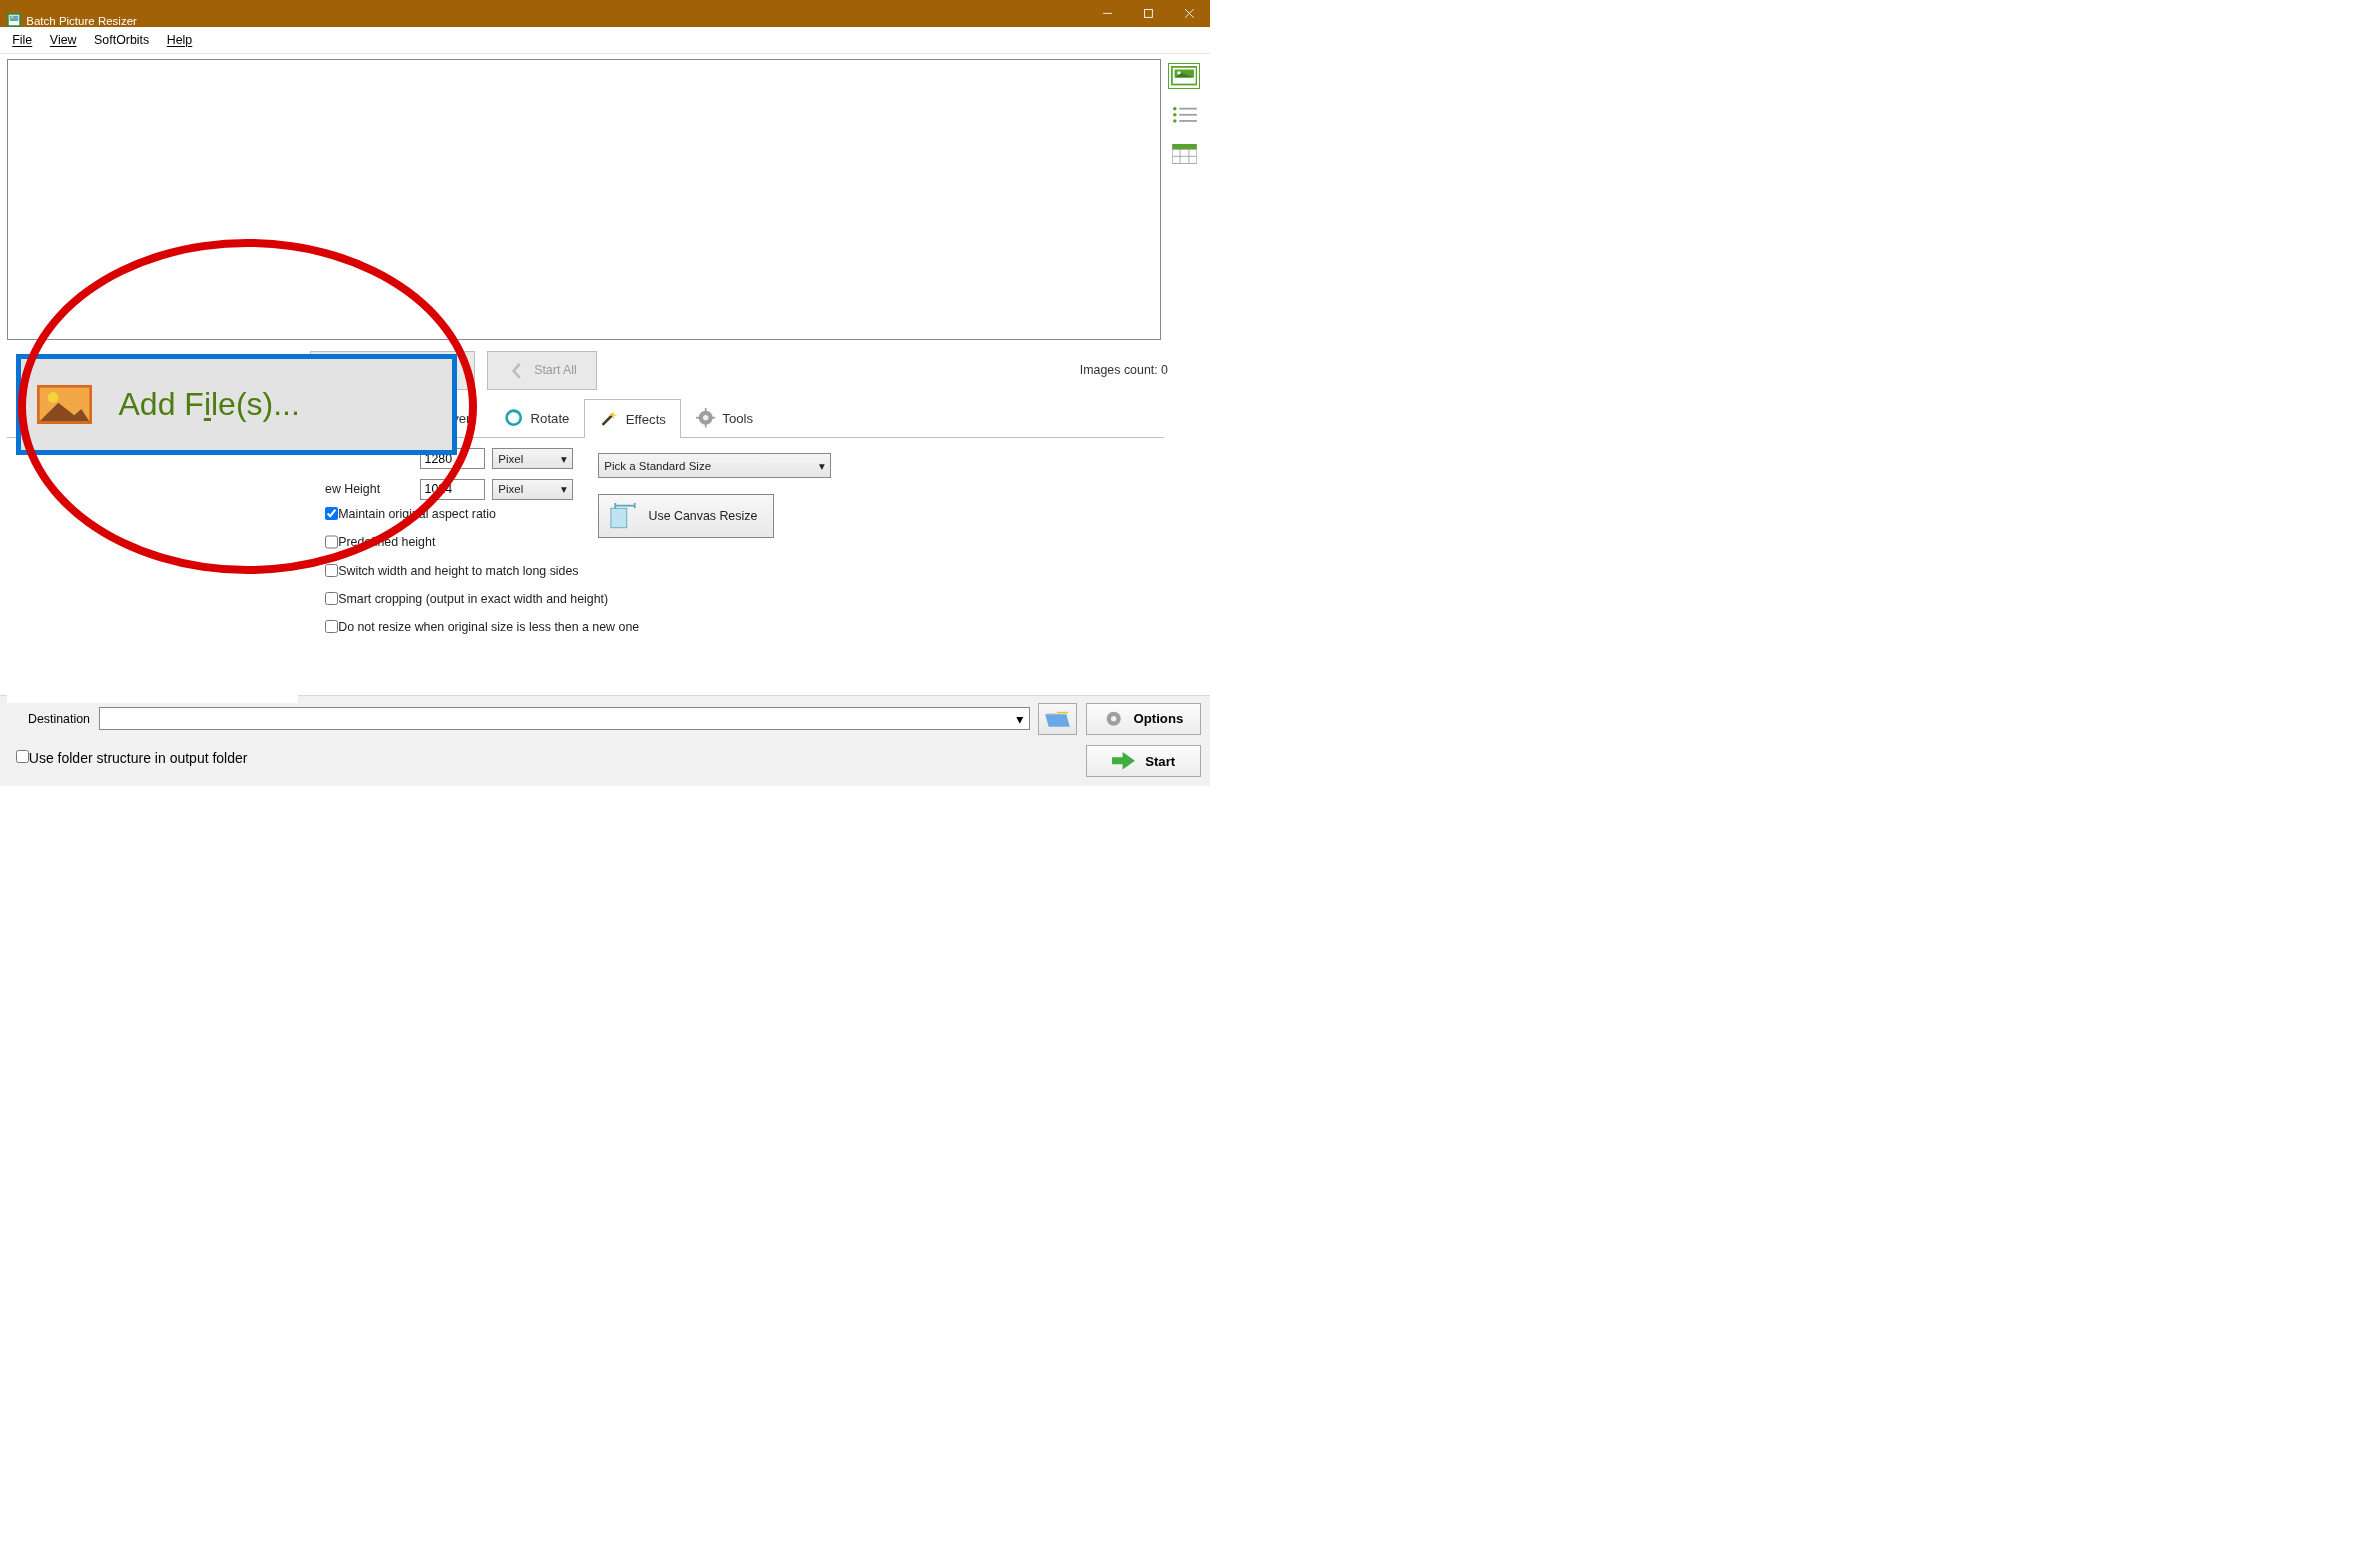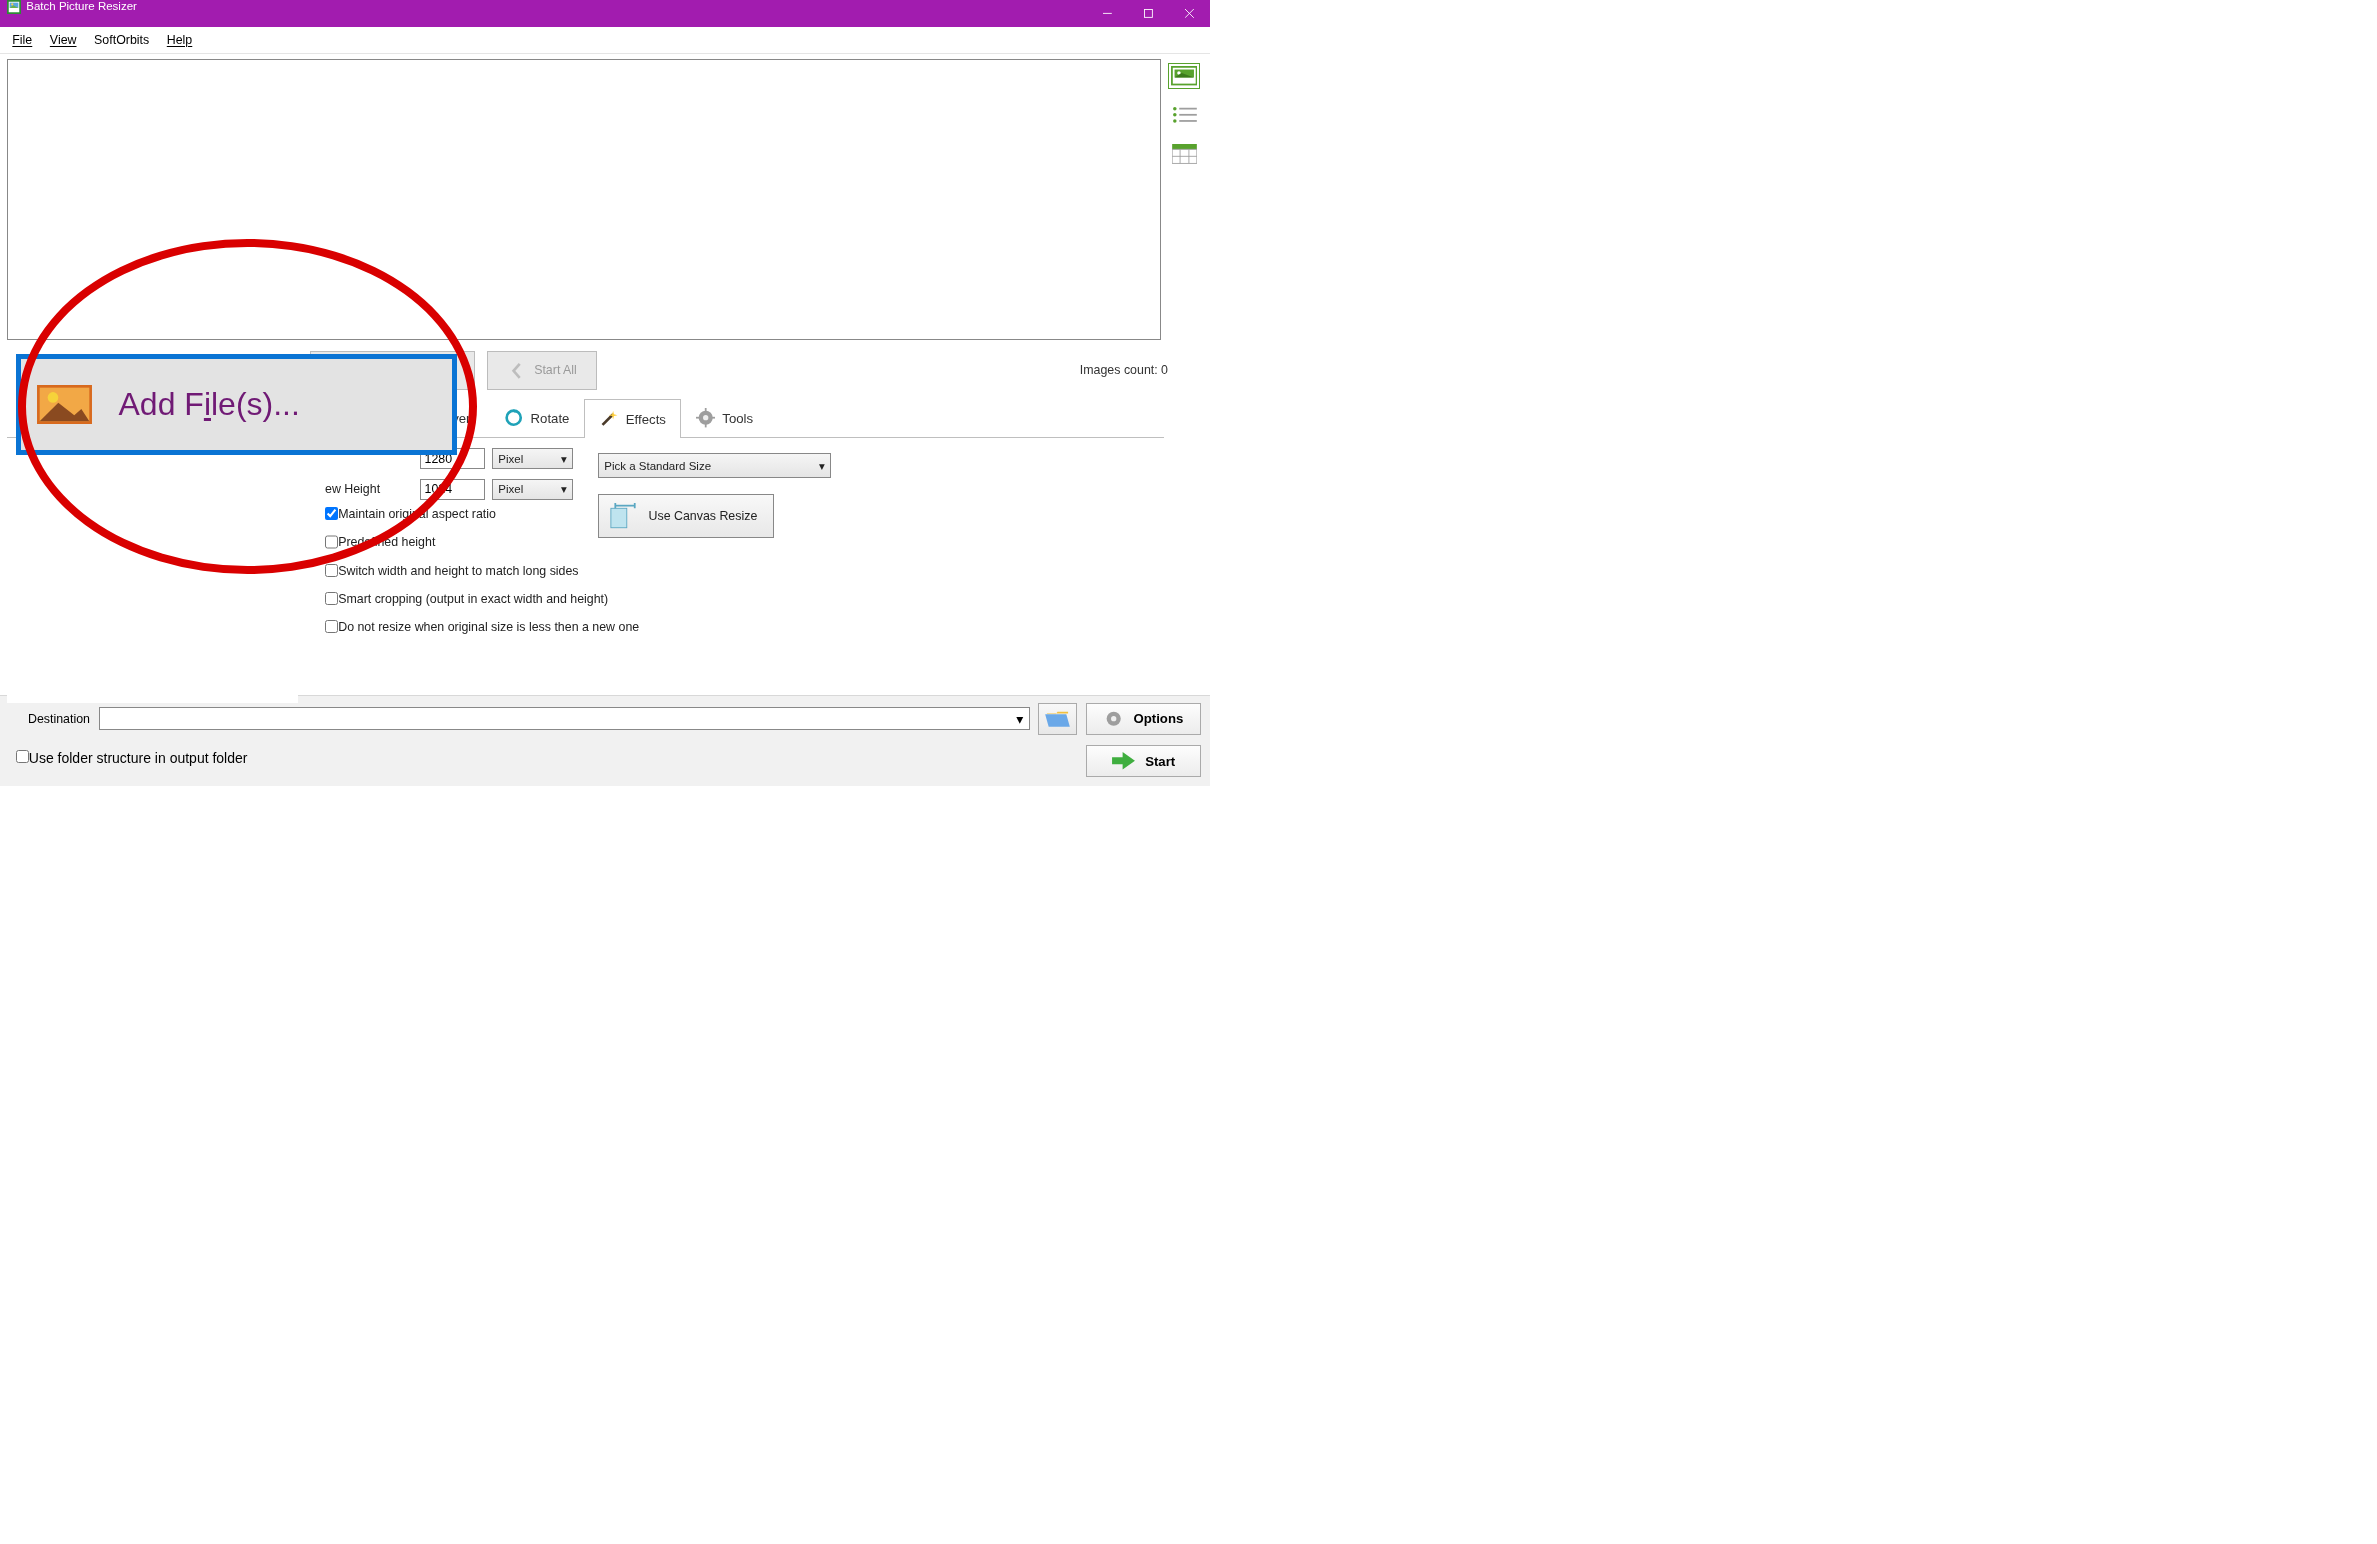--- a/index.html
+++ b/index.html
@@ -1,18 +1,18 @@
 <!DOCTYPE html>
 <html style="font-size:14px"><head>
 <meta charset="utf-8">
 <style>
 * { box-sizing: border-box; margin: 0; padding: 0; font-family: "Segoe UI", Tahoma, sans-serif; }
 body { background: #fff; width: 1210px; height: 786px; overflow: hidden; position: relative; }
 
-.titlebar { background: #a21caf; height: 27px; display: flex; align-items: flex-start; color: #fff; font-size: 11.5px; }
+.titlebar { background: #a16207; height: 27px; display: flex; align-items: flex-end; color: #fff; font-size: 11.5px; }
 .titlebar .appicon { width: 14px; height: 14px; margin: 0 5.3px 0 7px; }
 .titlebar .title { flex: 1; }
 .titlebar .winbtn { width: 41px; height: 27px; display: flex; align-items: center; justify-content: center; color: #fff; }
 
 .menubar { height: 27px; background: #fff; display: flex; align-items: center; padding: 0 3.5px; font-size: 12.4px; border-bottom: 0.9px solid #e5e5e5; }
 .menubar .menuitem { padding: 3.5px 8.8px; cursor: default; }
 .menubar .underline { text-decoration: underline; text-decoration-thickness: 0.9px; text-underline-offset: 1.8px; }
 
 .content { position: relative; padding: 5.3px 7px 0 7px; }
 
@@ -24,21 +24,21 @@
 .toolbar-row { display: flex; align-items: center; margin-top: 10.6px; height: 39px; }
 .toolbar-row .tbtn { height: 39px; border: 0.9px solid #bcbcbc; background: #e9e9e9; color: #9a9a9a; font-size: 12.4px; display: flex; align-items: center; gap: 8.8px; padding: 0 19.4px; margin-right: 12.4px; cursor: default; }
 .toolbar-row .tbtn .ticonbox { width: 17.6px; height: 25px; display: flex; align-items: center; justify-content: center; }
 .toolbar-row .count { margin-left: auto; margin-right: 35px; font-size: 12.4px; color: #333; padding-left: 48px; }
 
 
 .callout-wrap { position: absolute; left: 0; top: 185px; width: 494px; height: 362px; z-index: 5; pointer-events: none; }
 .big-ellipse { position: absolute; left: 17.6px; top: 0; width: 459px; height: 335px; border: 8.8px solid #d90000; border-radius: 50%; }
 .big-btn { position: absolute; left: 16px; top: 115px; width: 441px; height: 101px; background: #e3e3e3; border: 5.3px solid #0a74d4; display: flex; align-items: center; gap: 26.5px; padding-left: 16px; pointer-events: auto; }
 .big-btn .bigicon { width: 55px; height: 39px; }
-.big-btn .biglabel { font-size: 32px; color: #701a75; }
+.big-btn .biglabel { font-size: 32px; color: #4d7c0f; }
 .big-btn .biglabel .u { text-decoration: underline; text-underline-offset: 2.6px; }
 .callout-whiteblock { position: absolute; left: 7px; top: 243px; width: 291px; height: 221px; background: #fff; }
 
 
 .tabstrip { display: flex; align-items: center; height: 39px; border-bottom: 0.9px solid #bfbfbf; margin-top: 8.8px; margin-right: 39px; font-size: 13.2px; color: #333; }
 .tab { display: flex; align-items: center; gap: 7px; padding: 0 14px; height: 39px; cursor: pointer; border: 0.9px solid transparent; border-bottom: none; }
 .tab.active { background: #fff; border-color: #bfbfbf; position: relative; top: 0.9px; }
 .tab .ticon { width: 19.4px; height: 19.4px; }
 
 

